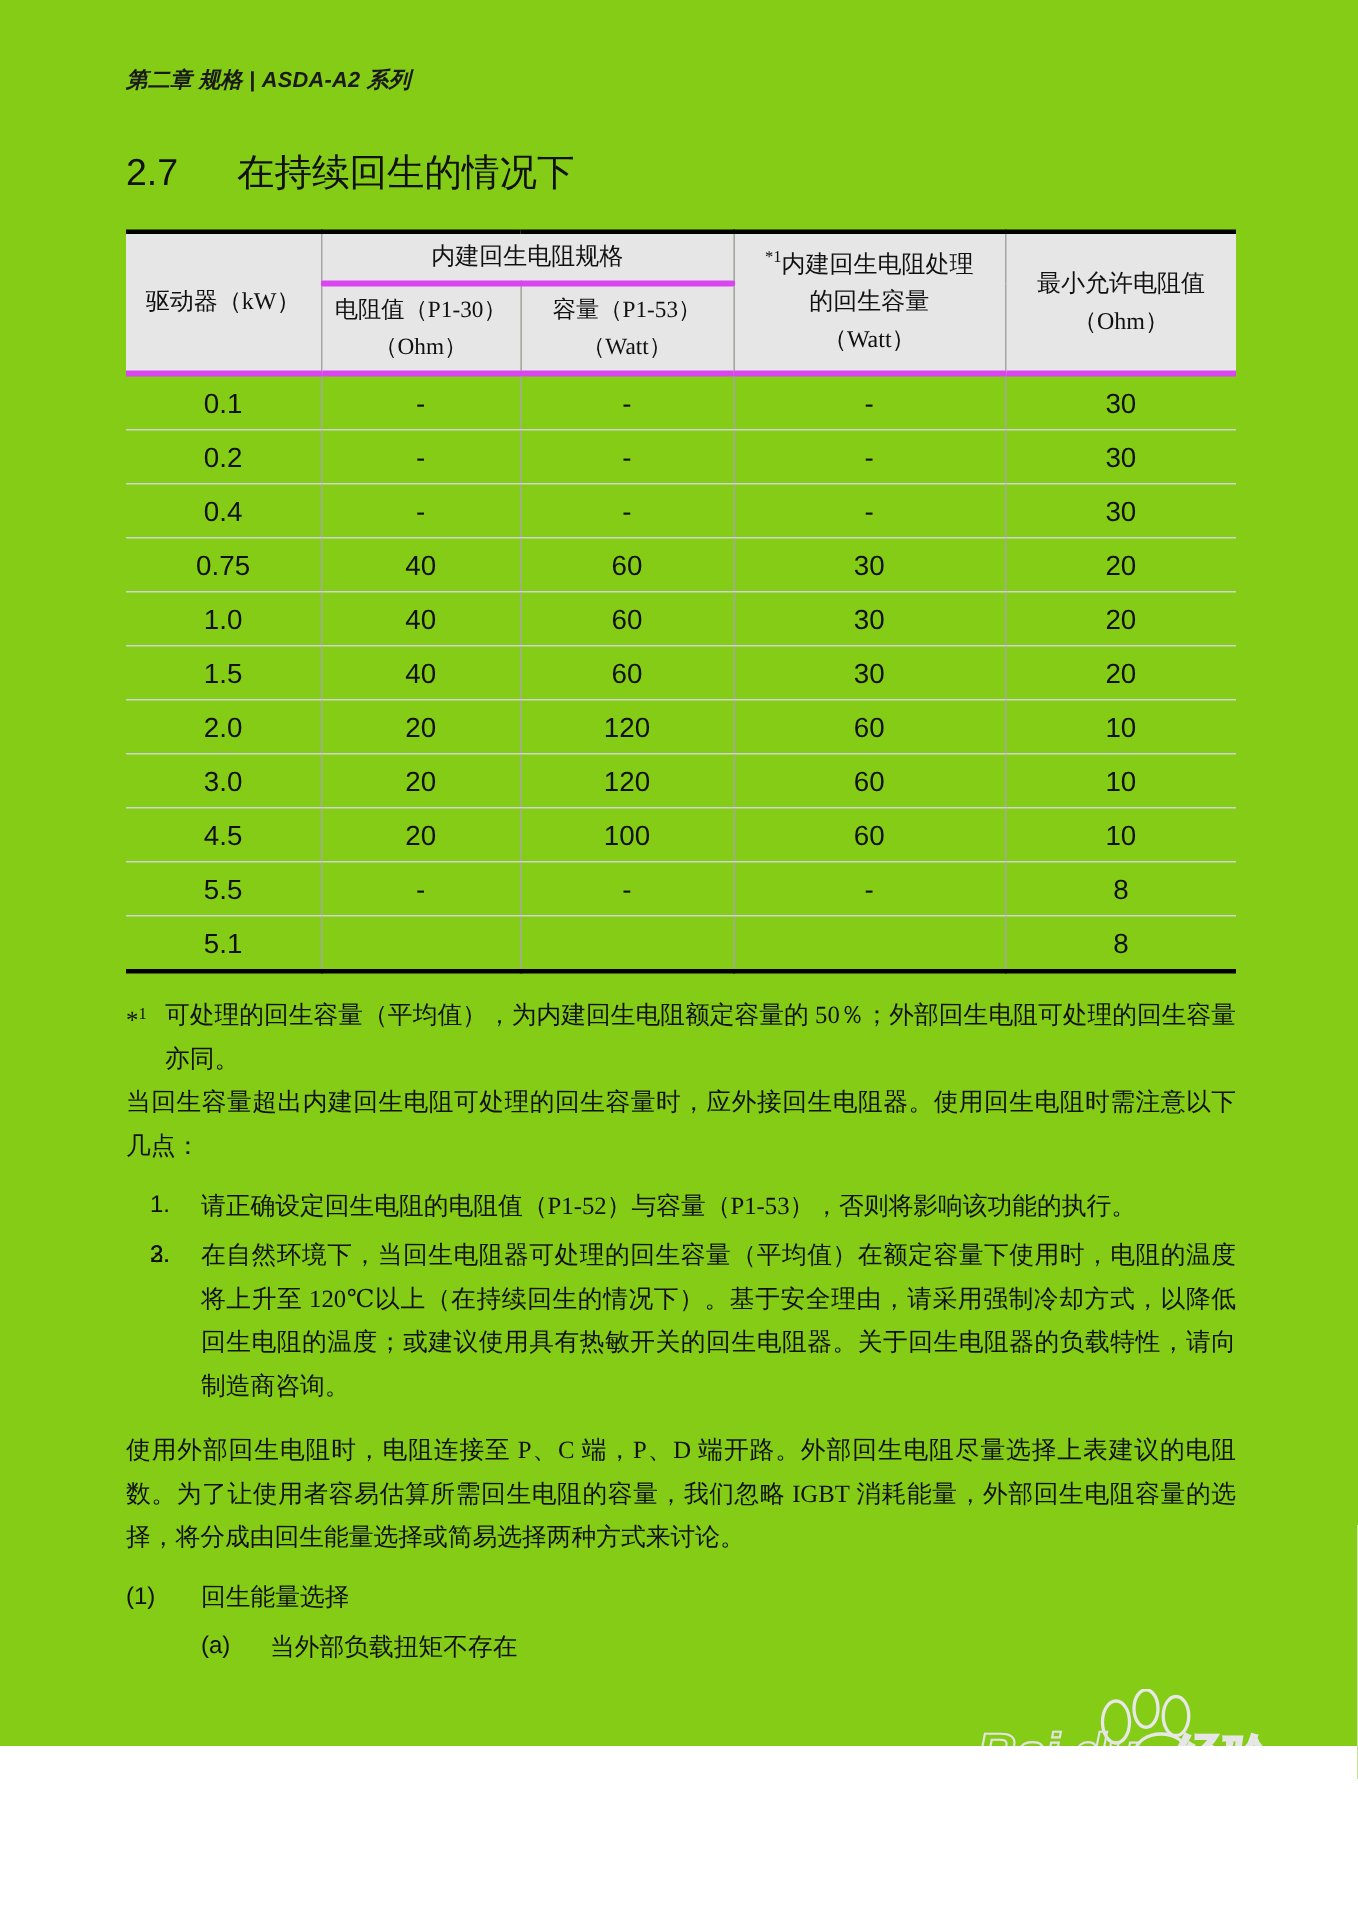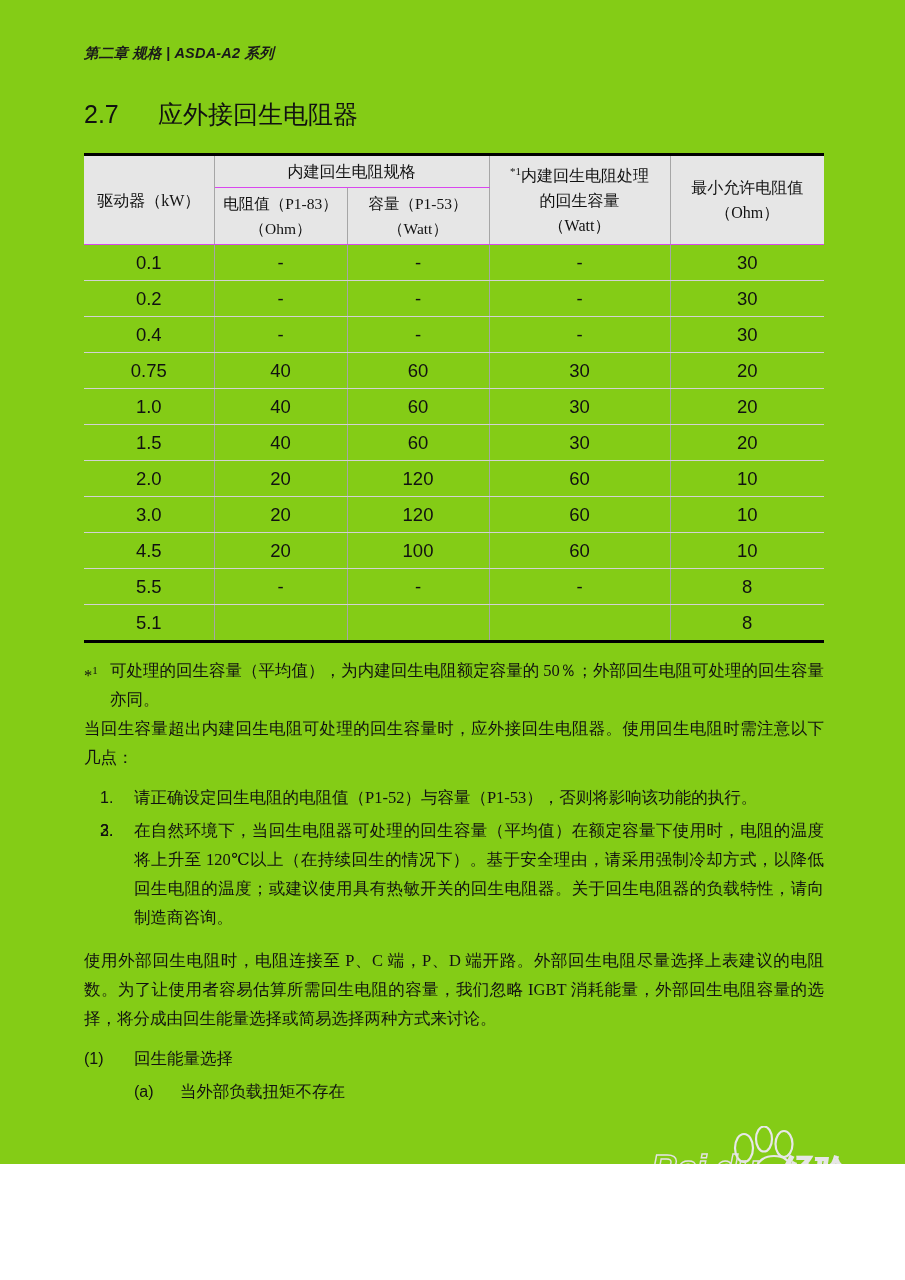--- a/index.html
+++ b/index.html
@@ -82,21 +82,21 @@
     font-size: 16px;
     color: #111111;
     padding: 0;
   }
   .spec-table th {
     background: #e6e6e6;
     font-weight: normal;
     line-height: 25px;
     padding: 3px 2px;
     border-top: none;
-    border-bottom: 1px solid #d946ef;
+    border-bottom: 4px solid #d946ef;
   }
   .spec-table tr:first-child th { border-top: none; }
   .spec-table th.outer-left { border-left: none; }
   .spec-table th.outer-right { border-right: none; }
   .spec-table td.outer-left { border-left: none; }
   .spec-table td.outer-right { border-right: none; }
   .spec-table tbody td {
     height: 35px;
     font-family: "Liberation Sans", "DejaVu Sans", sans-serif;
     font-size: 18.5px;
@@ -245,21 +245,21 @@
   .wm-paw { position: absolute; left: 92px; top: -2px; }
 </style>
 </head>
 <body>
 
 <div class="page">
 
   <div class="running-head">第二章 规格 | ASDA-A2 系列</div>
 
   <div class="section-heading">
-    <span class="num">2.7</span><span>应外接回生电阻器</span>
+    <span class="num">2.7</span><span>在持续回生的情况下</span>
   </div>
 
   <div class="content">
 
 
 
     <table class="spec-table">
       <colgroup>
         <col style="width:130px">
         <col style="width:133px">
@@ -276,21 +276,21 @@
             <span>的回生容量</span><br>
             <span>（Watt）</span>
           </th>
           <th class="outer-right" rowspan="2">
             <span>最小允许电阻值</span><br>
             <span>（Ohm）</span>
           </th>
         </tr>
         <tr>
           <th>
-            <span class="hdr-sub">电阻值（P1-83）</span><br>
+            <span class="hdr-sub">电阻值（P1-30）</span><br>
             <span class="hdr-sub">（Ohm）</span>
           </th>
           <th>
             <span class="hdr-sub">容量（P1-53）</span><br>
             <span class="hdr-sub">（Watt）</span>
           </th>
         </tr>
       </thead>
       <tbody id="table-body">
           <tr>

